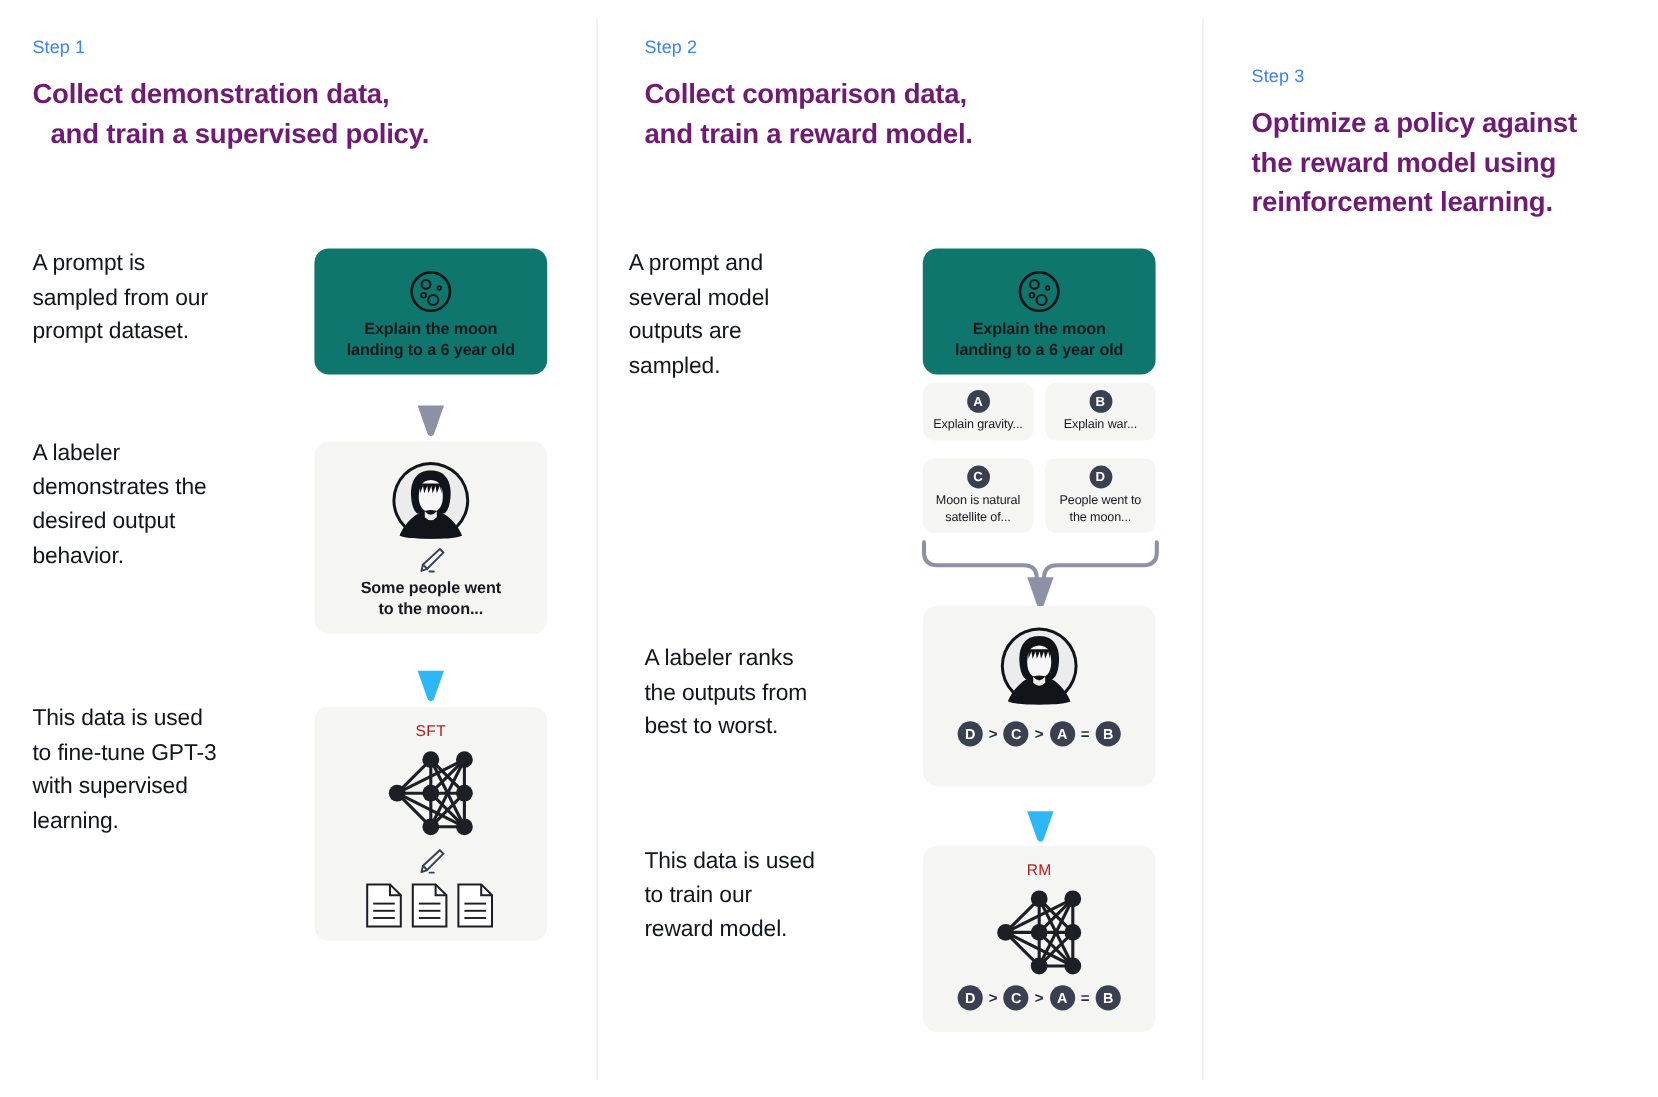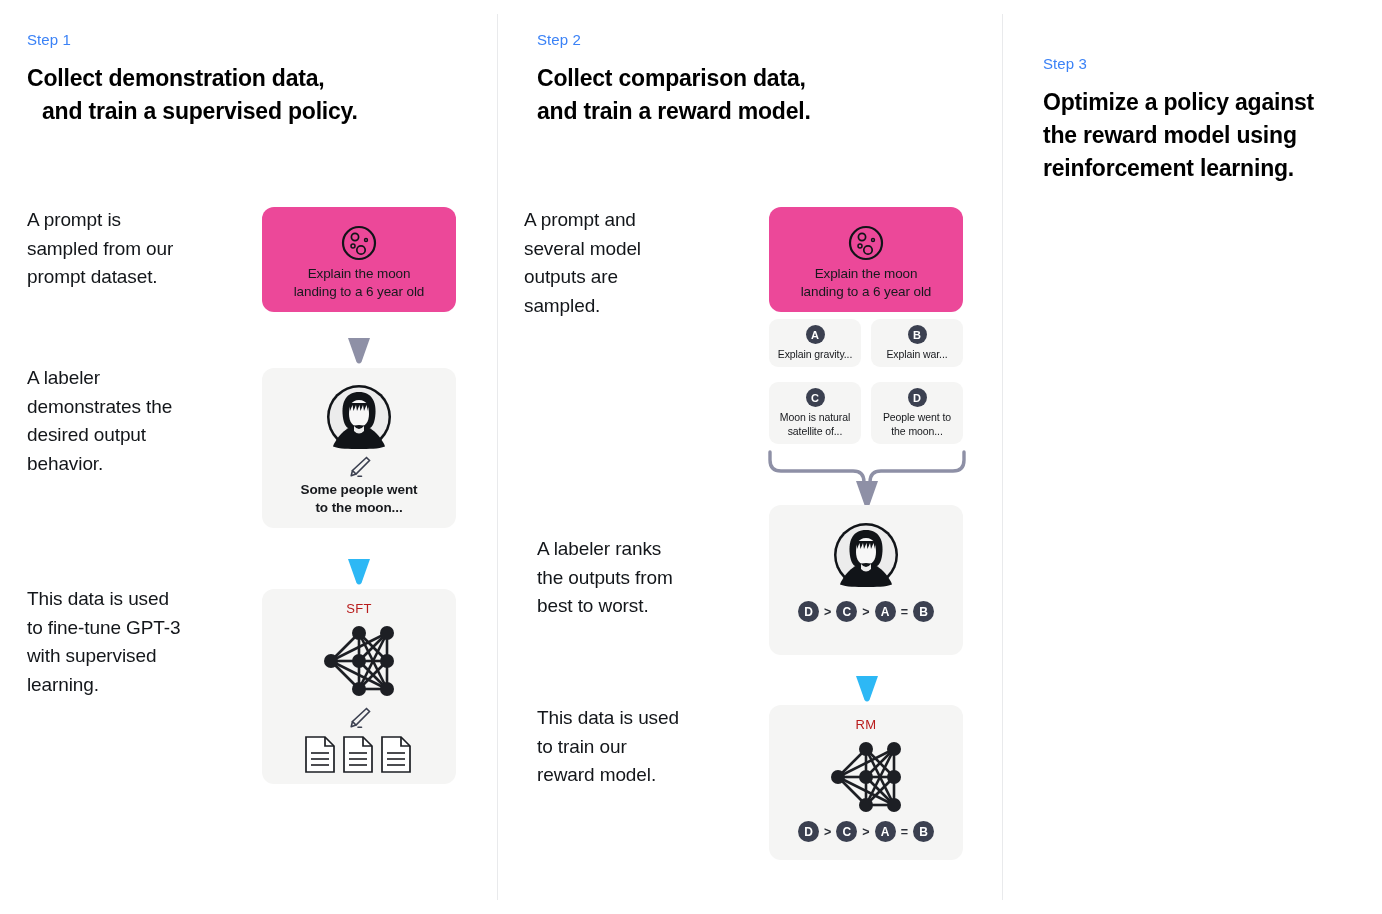--- a/index.html
+++ b/index.html
@@ -50,41 +50,41 @@
     color: #3b82f6;
     font-weight: 400;
     letter-spacing: 0.1px;
     text-align: center;
   }
   .step-title {
     position: absolute;
     font-size: 23px;
     line-height: 33px;
     font-weight: 700;
-    color: #000000;
+    color: #701a75;
     letter-spacing: -0.2px;
   }
 
   
   .body-text {
     position: absolute;
     font-size: 19px;
     line-height: 28.5px;
     color: #13161a;
     font-weight: 400;
     letter-spacing: -0.1px;
   }
 
   
   .card {
     position: absolute;
     border-radius: 12px;
     box-sizing: border-box;
   }
-  .card-blue { background: #ec4899; }
+  .card-blue { background: #0f766e; font-weight: bold; }
   .card-gray { background: #f5f5f4; }
 
   .card-text {
     text-align: center;
     font-size: 13.5px;
     line-height: 18px;
     color: #17191d;
     letter-spacing: -0.1px;
   }
 

